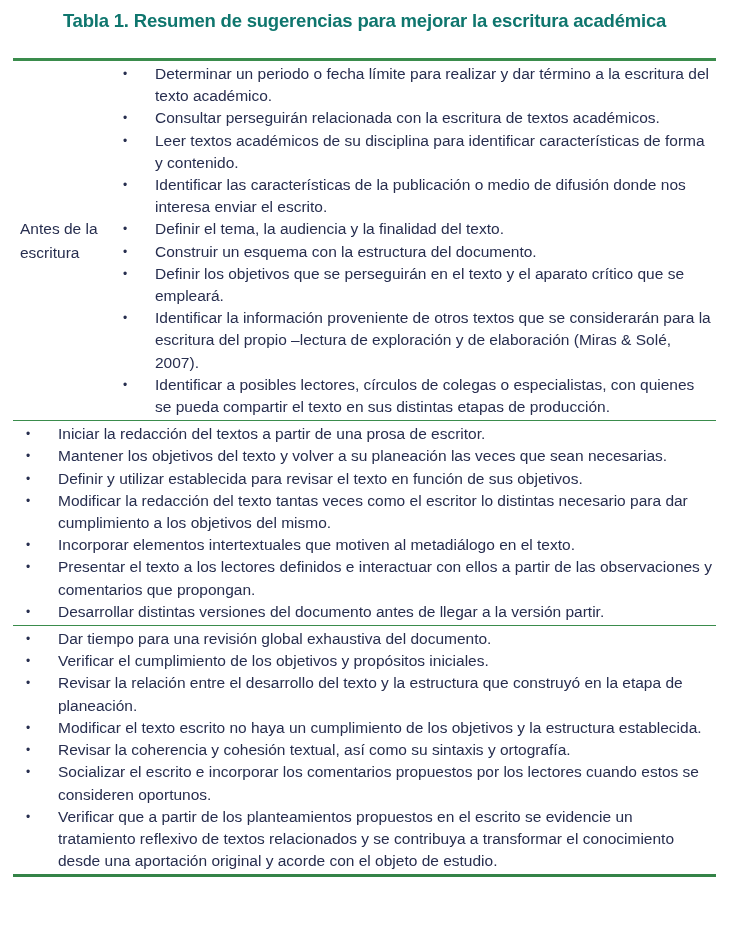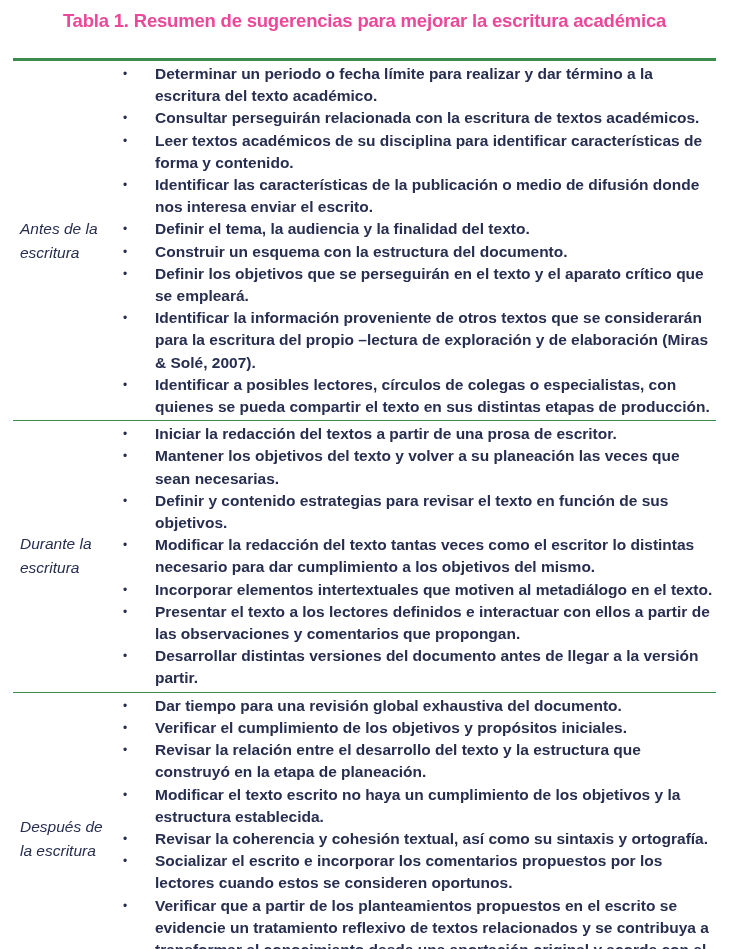--- a/index.html
+++ b/index.html
@@ -9,21 +9,21 @@
     font-family:"Liberation Sans",sans-serif;
     color:#272e4f;
     position:relative;
     overflow:hidden;
   }
   .page-title{
     margin:9px 12px 0;
     text-align:center;
     font-size:18.5px;
     font-weight:bold;
-    color:#ec4899;
+    color:#0f766e;
     letter-spacing:-0.2px;
     line-height:24px;
   }
   .table{
     position:absolute;
     left:13px;
     top:58px;
     width:703px;
     border-top:3px solid #3a8c4c;
     border-bottom:3px solid #348347;
@@ -38,42 +38,40 @@
   }
   .label-col{
     flex:0 0 97px;
     width:97px;
     display:flex;
     align-items:center;
     padding-left:7px;
     box-sizing:border-box;
     font-size:15.5px;
     line-height:24px;
-    font-style:italic;
   }
   .items-col{
     flex:1;
   }
   .item{
     display:flex;
     font-size:15.5px;
     line-height:22.2px;
   }
   .bullet{
     flex:0 0 45px;
     box-sizing:border-box;
     padding-left:13px;
     font-size:12px;
     line-height:22.2px;
     color:#272e4f;
   }
   .item-text{
     flex:1;
     padding-right:2px;
-    font-weight:bold;
   }
 </style>
 </head>
 <body>
 
 <div class="page-title">Tabla 1. Resumen de sugerencias para mejorar la escritura académica</div>
 
 <div class="table">
   <div class="section">
     <div class="label-col">
@@ -121,37 +119,34 @@
   </div>
 
   <div class="item">
     <span class="bullet">•</span>
     <span class="item-text">Identificar a posibles lectores, círculos de colegas o especialistas, con quienes se pueda compartir el texto en sus distintas etapas de producción.</span>
   </div>
 </div>
   </div>
 
   <div class="section">
-    <div class="label-col">
-        <span>Durante la escritura</span>
-      </div>
     <div class="items-col">
   <div class="item">
     <span class="bullet">•</span>
     <span class="item-text">Iniciar la redacción del textos a partir de una prosa de escritor.</span>
   </div>
 
   <div class="item">
     <span class="bullet">•</span>
     <span class="item-text">Mantener los objetivos del texto y volver a su planeación las veces que sean necesarias.</span>
   </div>
 
   <div class="item">
     <span class="bullet">•</span>
-    <span class="item-text">Definir y contenido estrategias para revisar el texto en función de sus objetivos.</span>
+    <span class="item-text">Definir y utilizar establecida para revisar el texto en función de sus objetivos.</span>
   </div>
 
   <div class="item">
     <span class="bullet">•</span>
     <span class="item-text">Modificar la redacción del texto tantas veces como el escritor lo distintas necesario para dar cumplimiento a los objetivos del mismo.</span>
   </div>
 
   <div class="item">
     <span class="bullet">•</span>
     <span class="item-text">Incorporar elementos intertextuales que motiven al metadiálogo en el texto.</span>
@@ -163,23 +158,20 @@
   </div>
 
   <div class="item">
     <span class="bullet">•</span>
     <span class="item-text">Desarrollar distintas versiones del documento antes de llegar a la versión partir.</span>
   </div>
 </div>
   </div>
 
   <div class="section">
-    <div class="label-col">
-        <span>Después de la escritura</span>
-      </div>
     <div class="items-col">
   <div class="item">
     <span class="bullet">•</span>
     <span class="item-text">Dar tiempo para una revisión global exhaustiva del documento.</span>
   </div>
 
   <div class="item">
     <span class="bullet">•</span>
     <span class="item-text">Verificar el cumplimiento de los objetivos y propósitos iniciales.</span>
   </div>

